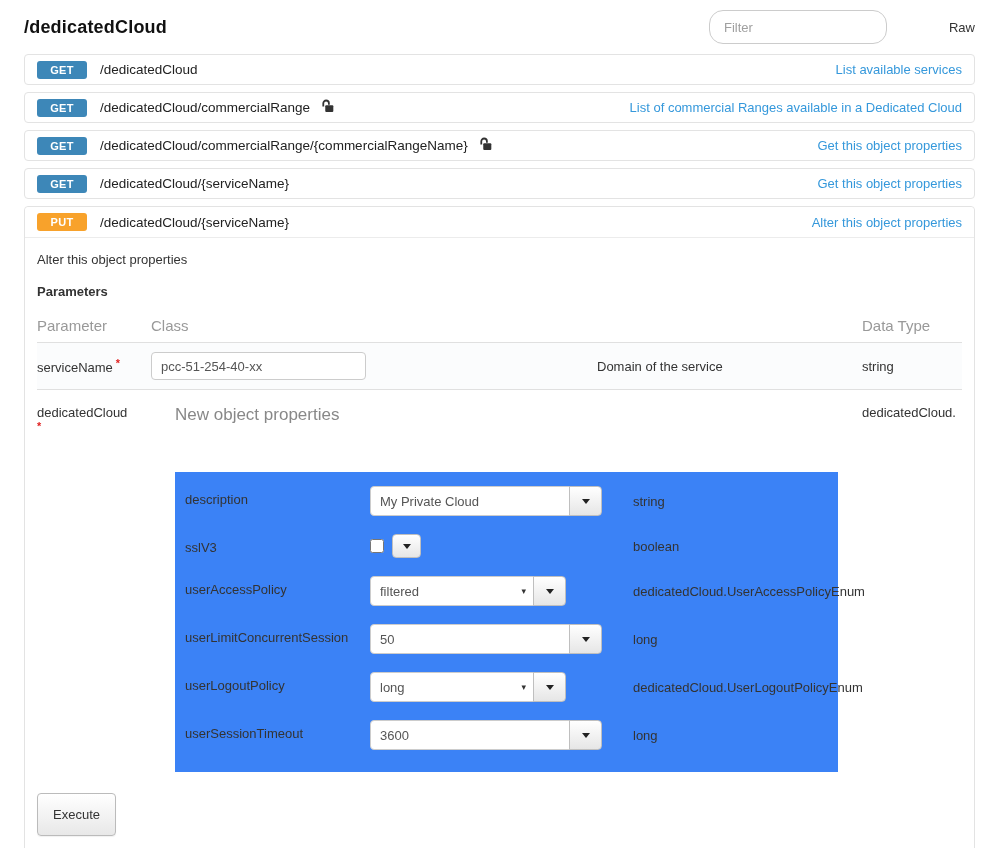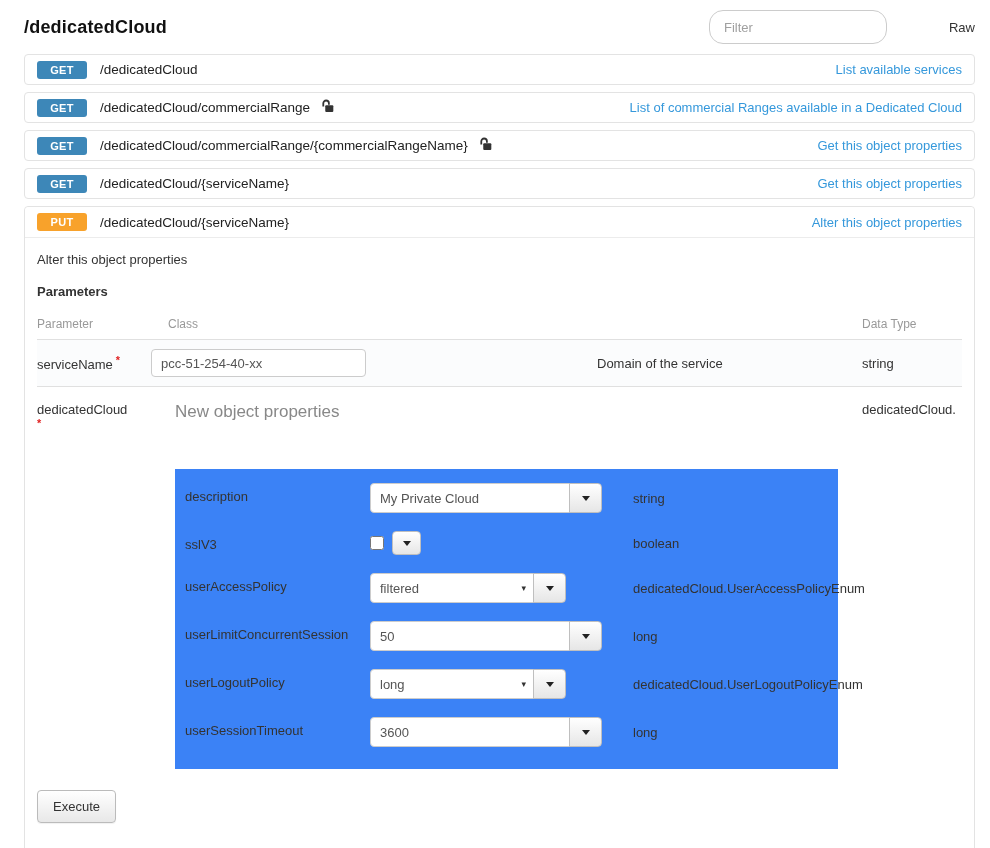--- a/index.html
+++ b/index.html
@@ -45,21 +45,21 @@
 
   
   .expanded { border: 1px solid #e3e3e3; border-radius: 4px; background: #fff; margin-bottom: 0; }
   .expanded .ep-row { border: none; border-bottom: 1px solid #ececec; margin: 0; border-radius: 4px 4px 0 0; }
   .detail-body { padding: 2px 12px 10px; }
 
   .op-title { margin: 12px 0 0; font-size: 13px; color: #333; }
   .params-h { margin: 17px 0 10px; font-size: 13px; font-weight: bold; color: #333; }
 
   .pgrid { display: grid; grid-template-columns: 114px 430px 1fr 100px; align-items: center; }
-  .ptable-head { color: #999; font-size: 12px; padding: 8px 0; border-bottom: 1px solid #e0e0e0; gap: 17px; }
+  .ptable-head { color: #999; font-size: 15px; padding: 8px 0; border-bottom: 1px solid #e0e0e0; }
   .prow1 { padding: 9px 0; border-bottom: 1px solid #e0e0e0; background: #fbfcfd; }
   .req { color: #e02020; font-weight: bold; margin-left: 3px; }
   .pname { font-size: 13px; color: #333; align-self: start; padding-top: 5px; }
   .pname .blockstar { display: block; margin-left: 0; }
   .txt-in {
     width: 215px; height: 28px; border: 1px solid #ccc; border-radius: 4px;
     padding: 0 9px; font-size: 13px; color: #555; outline: none; background: #fff;
     font-family: "Liberation Sans", sans-serif;
   }
   .pdesc { font-size: 13px; color: #333; padding-left: 16px; }
@@ -96,21 +96,21 @@
   .grpbtn.lone { border-radius: 4px; margin-left: 8px; width: 29px; height: 24px; }
   .caret-shape {
     width: 0; height: 0;
     border-left: 4px solid transparent; border-right: 4px solid transparent;
     border-top: 5px solid #222;
   }
   .chk { width: 14px; height: 14px; accent-color: #ddd; }
 
   
   .execute-btn {
-    margin-top: 21px; padding: 0 15px; height: 33px;
+    margin-top: 21px; padding: 0 15px; height: 43px;
     font-size: 13px; color: #333; cursor: pointer;
     border: 1px solid #bbb; border-radius: 4px;
     background: linear-gradient(#ffffff, #e8e8e8);
     box-shadow: 0 1px 1px rgba(0,0,0,.06);
     font-family: "Liberation Sans", sans-serif;
   }
   .tabs { display: flex; align-items: flex-end; margin-top: 26px; border-bottom: 1px solid #ddd; }
   .tab { font-size: 13px; padding: 9px 15px; cursor: pointer; }
   .tab.active {
     background: #fde047; color: #555;

